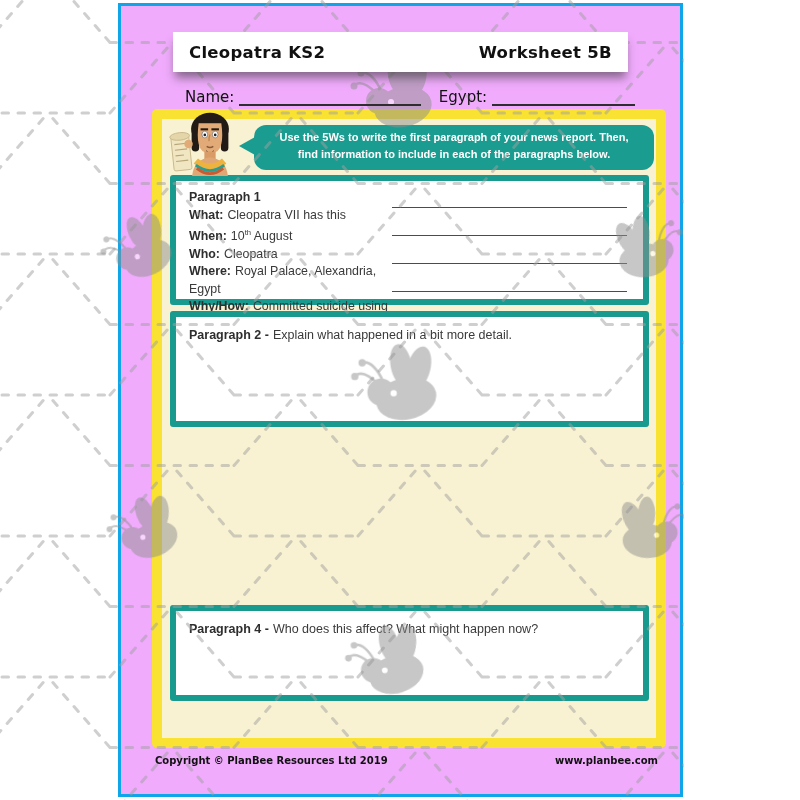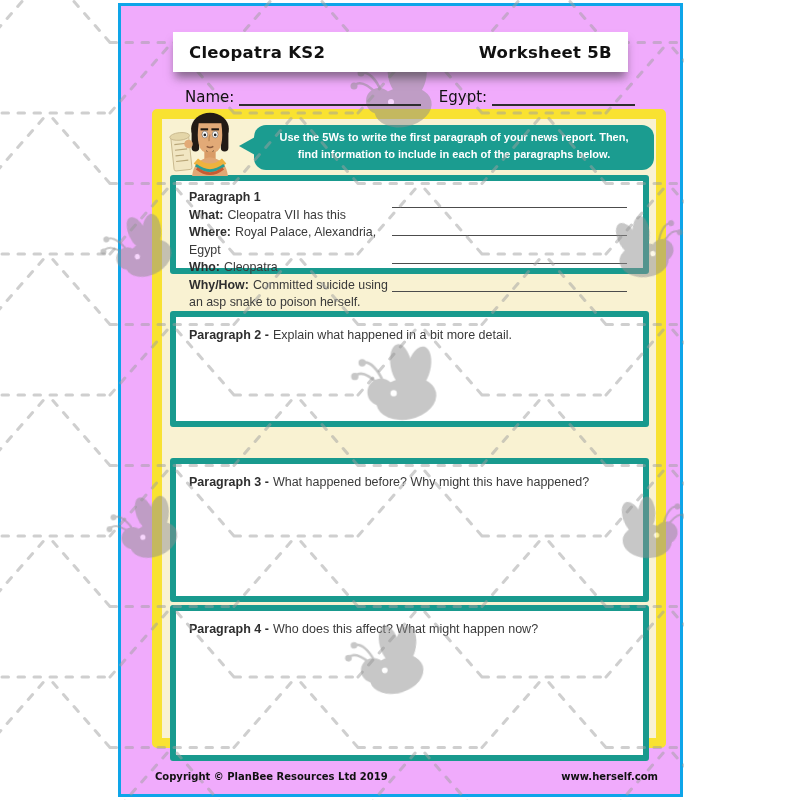--- a/index.html
+++ b/index.html
@@ -34,37 +34,37 @@
           background:var(--c-teal,#1b9c90);border-radius:12px;z-index:2;
           display:flex;justify-content:center;box-sizing:border-box;
           padding:4px 14px;}
   .bubble-text{color:#ffffff;font-weight:bold;font-size:11px;line-height:1.5;text-align:center;}
   .bubble-tail{position:absolute;left:-15px;top:12px;width:0;height:0;
                border-top:9px solid transparent;border-bottom:9px solid transparent;
                border-right:16px solid var(--c-teal,#1b9c90);}
   
   .pbox{position:absolute;left:49px;width:479px;box-sizing:border-box;background:#ffffff;
         border:6px solid var(--c-box_teal,#199a8e);border-radius:3px;z-index:2;}
-  .pbox1{top:169px;height:99px;}
+  .pbox1{top:169px;height:130px;}
   .pbox2{top:305px;height:116px;}
   .pbox3{top:452px;height:144px;}
-  .pbox4{top:599px;height:156px;}
+  .pbox4{top:599px;height:96px;}
   .box-heading{padding:11px 13px 0 13px;font-size:12.5px;color:#3a3a3a;}
   .bh{font-weight:bold;color:#2e2e2e;margin-right:4px;}
   
   .p1-details{position:absolute;left:13px;top:8px;width:212px;font-size:12.4px;
               line-height:17.5px;color:#3a3a3a;}
   .p1-title{font-weight:bold;color:#2e2e2e;}
   .w-label{font-weight:bold;color:#2e2e2e;margin-right:4px;}
   sup{font-size:.62em;}
   .p1-lines{position:absolute;left:216px;right:16px;top:0;bottom:0;}
   .writing-line{position:absolute;left:0;right:0;border-bottom:1.5px solid #4c4c4c;}
   
   .footer-left,.footer-right{position:absolute;top:749px;font-family:"DejaVu Sans",sans-serif;
-        font-weight:bold;font-size:10px;color:#111;z-index:60;margin-top:16px;}
+        font-weight:bold;font-size:10px;color:#111;z-index:60;}
   .footer-left{left:34px;}
   .footer-right{right:22px;}
   
   .watermark{position:absolute;left:0;top:0;width:684px;height:800px;z-index:50;
              pointer-events:none;}
 </style>
 </head>
 <body>
 
 <div class="canvas">
@@ -113,50 +113,46 @@
 
     <div class="bubble">
       <div class="bubble-tail"></div>
       <div class="bubble-text">Use the 5Ws to write the first paragraph of your news report. Then, find information to include in each of the paragraphs below.</div>
     </div>
 
     <div class="pbox pbox1">
       <div class="p1-details">
         <div class="p1-title">Paragraph 1</div>
         <div><span class="w-label">What:</span><span>Cleopatra VII has this</span></div>
+        <div><span class="w-label">When:</span><span>10</span><sup>th</sup><span> August</span></div>
+        <div><span class="w-label">Who:</span><span>Cleopatra</span></div>
         <div><span class="w-label">Where:</span><span>Royal Palace, Alexandria, Egypt</span></div>
-        <div><span class="w-label">Who:</span><span>Cleopatra</span></div>
         <div><span class="w-label">Why/How:</span><span>Committed suicide using an asp snake to poison herself.</span></div>
       </div>
       <div class="p1-lines">
         <div class="writing-line" style="top:26px"></div>
         <div class="writing-line" style="top:54px"></div>
         <div class="writing-line" style="top:82px"></div>
         <div class="writing-line" style="top:110px"></div>
       </div>
     </div>
 
     <div class="pbox pbox2">
       <div class="box-heading">
         <span class="bh">Paragraph 2 -</span><span>Explain what happened in a bit more detail.</span>
       </div>
     </div>
-    <div class="pbox pbox3">
-      <div class="box-heading">
-        <span class="bh">Paragraph 3 -</span><span>What happened before? Why might this have happened?</span>
-      </div>
-    </div>
     <div class="pbox pbox4">
       <div class="box-heading">
         <span class="bh">Paragraph 4 -</span><span>Who does this affect? What might happen now?</span>
       </div>
     </div>
 
     <span class="footer-left">Copyright © PlanBee Resources Ltd 2019</span>
-    <span class="footer-right">www.herself.com</span>
+    <span class="footer-right">www.planbee.com</span>
   </div>
 
   <svg class="watermark" viewBox="0 0 684 800">
     <defs>
       <g id="bee">
         <ellipse cx="55" cy="60" rx="29" ry="20" transform="rotate(-12 55 60)"></ellipse>
         <circle cx="31" cy="54" r="13"></circle>
         <ellipse cx="50" cy="28" rx="10" ry="20" transform="rotate(-10 50 28)"></ellipse>
         <ellipse cx="67" cy="31" rx="11" ry="21" transform="rotate(14 67 31)"></ellipse>
         <path d="M28,46 C20,38 12,34 7,38" fill="none" stroke="#8f8f8f" stroke-width="2.5"></path>

